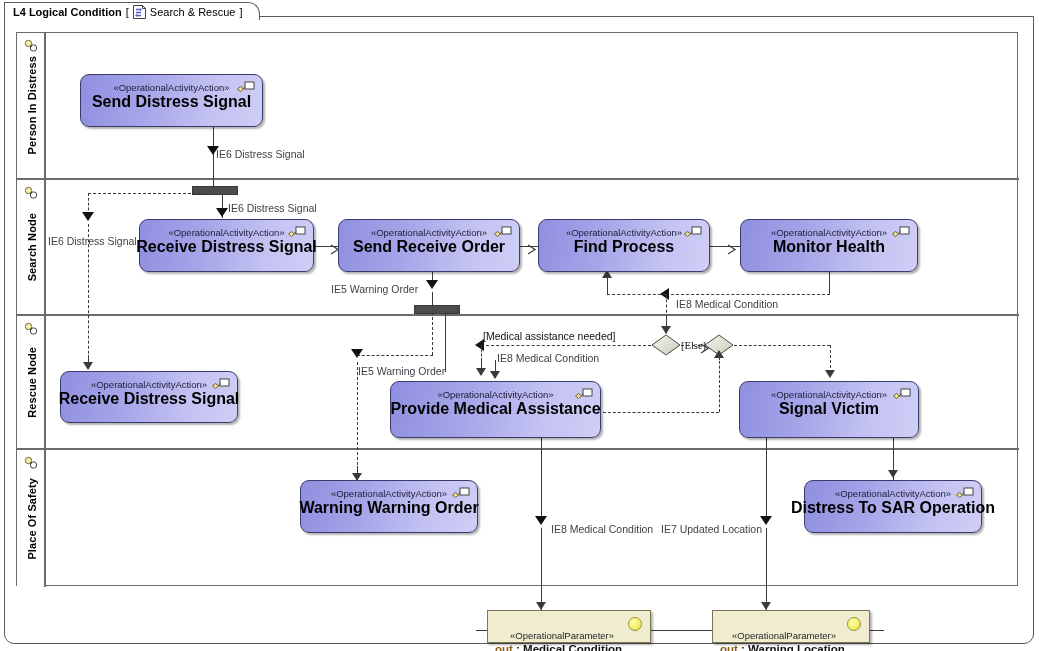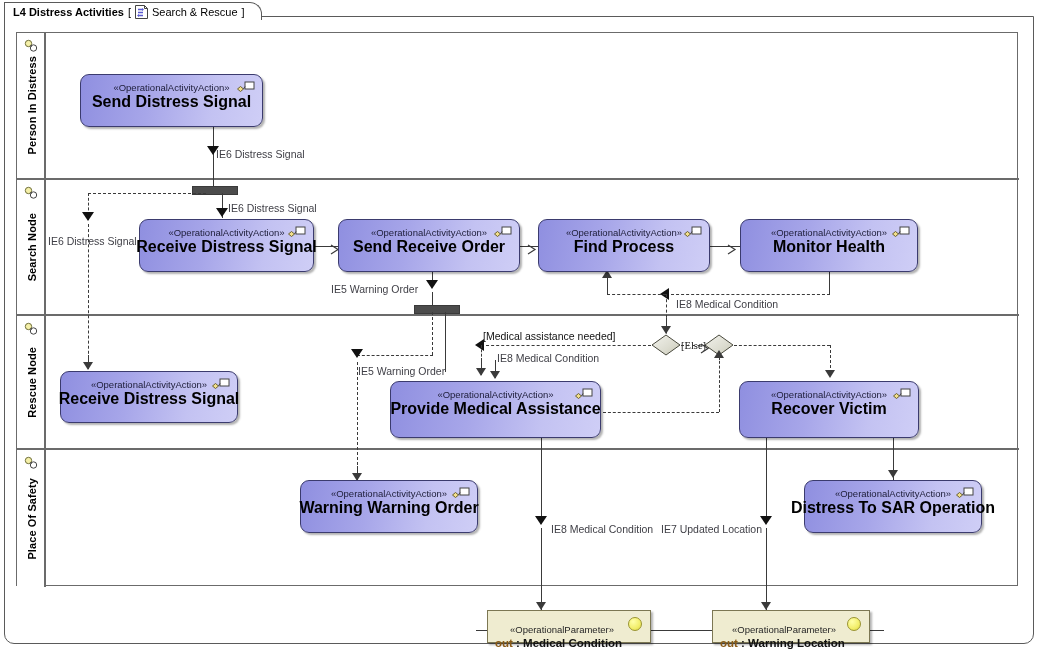--- a/index.html
+++ b/index.html
@@ -35,21 +35,21 @@
   .act{position:absolute;border:1px solid #3b3b6e;border-radius:9px;
        background:linear-gradient(100deg,#8f8fe0 0%,#a7a6e9 38%,#c3c2f2 72%,#cfcef6 100%);
        box-shadow:2px 2px 2px rgba(0,0,0,.30);box-sizing:border-box;
        display:flex;flex-direction:column;align-items:center;padding-top:7px;overflow:visible;}
   .act .ster{font-size:9.5px;color:#20203c;line-height:12px;white-space:nowrap;}
   .act .nm{font-size:16px;font-weight:bold;color:#000;line-height:14px;white-space:nowrap;margin-top:1px;}
   .act .pin{position:absolute;right:6px;top:6px;width:20px;height:14px;}
 
   
   .param{position:absolute;border:1px solid #7c7753;background:#efecd0;
-         box-shadow:2px 2px 2px rgba(0,0,0,.30);box-sizing:border-box;padding-top:13px;}
+         box-shadow:2px 2px 2px rgba(0,0,0,.30);box-sizing:border-box;padding-top:19px;}
   .param .pster{font-size:9.5px;color:#262626;text-align:center;line-height:12px;white-space:nowrap;padding-right:14px;}
   .param .prow{font-size:11.5px;font-weight:bold;line-height:15px;white-space:nowrap;padding-left:7px;}
   .param .pdir{color:#8a5a16;}
   .param .pnm{color:#111;}
   .param .pball{position:absolute;right:8px;top:6px;width:12px;height:12px;border-radius:50%;
                 background:radial-gradient(circle at 35% 30%,#ffffa8,#f2ee6a 60%,#d6d040 100%);
                 border:1px solid #9a9430;}
 
   
   .diamond{position:absolute;width:30px;height:22px;}
@@ -71,21 +71,21 @@
 
   .lbl{position:absolute;font-size:10.5px;color:#3f3f46;white-space:nowrap;line-height:12px;}
   .guard{position:absolute;font-size:10.5px;color:#111;white-space:nowrap;line-height:12px;text-align:right;}
 </style>
 </head>
 <body>
 
 <div id="root">
 
   <div class="frame-tab">
-    <b>L4 Distress Activities</b>
+    <b>L4 Logical Condition</b>
     <span class="brk">[</span>
     <span class="tabicon">
       <svg width="13" height="14" viewBox="0 0 13 14">
         <path d="M0.5 0.5 H9.5 L12.5 3.5 V13.5 H0.5 Z" fill="#ffffff" stroke="#444" stroke-width="1"></path>
         <path d="M9.5 0.5 V3.5 H12.5" fill="none" stroke="#444" stroke-width="1"></path>
         <path d="M3 4.5 H8 M3 7.5 H8 M3 10.5 H8" stroke="#5a5ad0" stroke-width="1.3"></path>
         <path d="M7 3 l2 1.5 -2 1.5 Z" fill="#5a5ad0"></path>
         <path d="M4 9 l-2 1.5 2 1.5 Z" fill="#5a5ad0"></path>
       </svg>
     </span>
@@ -348,21 +348,21 @@
     <div class="nm">Provide Medical Assistance</div>
     <svg class="pin" viewBox="0 0 20 14">
       <rect x="9" y="1" width="9" height="7" fill="#ffffff" stroke="#444" stroke-width="1"></rect>
       <path d="M4.5 5.5 L7.5 8 L4.5 10.5 L1.5 8 Z" fill="#f3e08a" stroke="#6a6030" stroke-width="1"></path>
       <path d="M7.5 8 L9 5.5" stroke="#444" stroke-width="1"></path>
     </svg>
   </div>
 
   <div class="act" style="left:739px;top:381px;width:180px;height:57px;">
     <div class="ster">«OperationalActivityAction»</div>
-    <div class="nm">Recover Victim</div>
+    <div class="nm">Signal Victim</div>
     <svg class="pin" viewBox="0 0 20 14">
       <rect x="9" y="1" width="9" height="7" fill="#ffffff" stroke="#444" stroke-width="1"></rect>
       <path d="M4.5 5.5 L7.5 8 L4.5 10.5 L1.5 8 Z" fill="#f3e08a" stroke="#6a6030" stroke-width="1"></path>
       <path d="M7.5 8 L9 5.5" stroke="#444" stroke-width="1"></path>
     </svg>
   </div>
 
   <div class="act" style="left:300px;top:480px;width:178px;height:53px;">
     <div class="ster">«OperationalActivityAction»</div>
     <div class="nm">Warning Warning Order</div>

